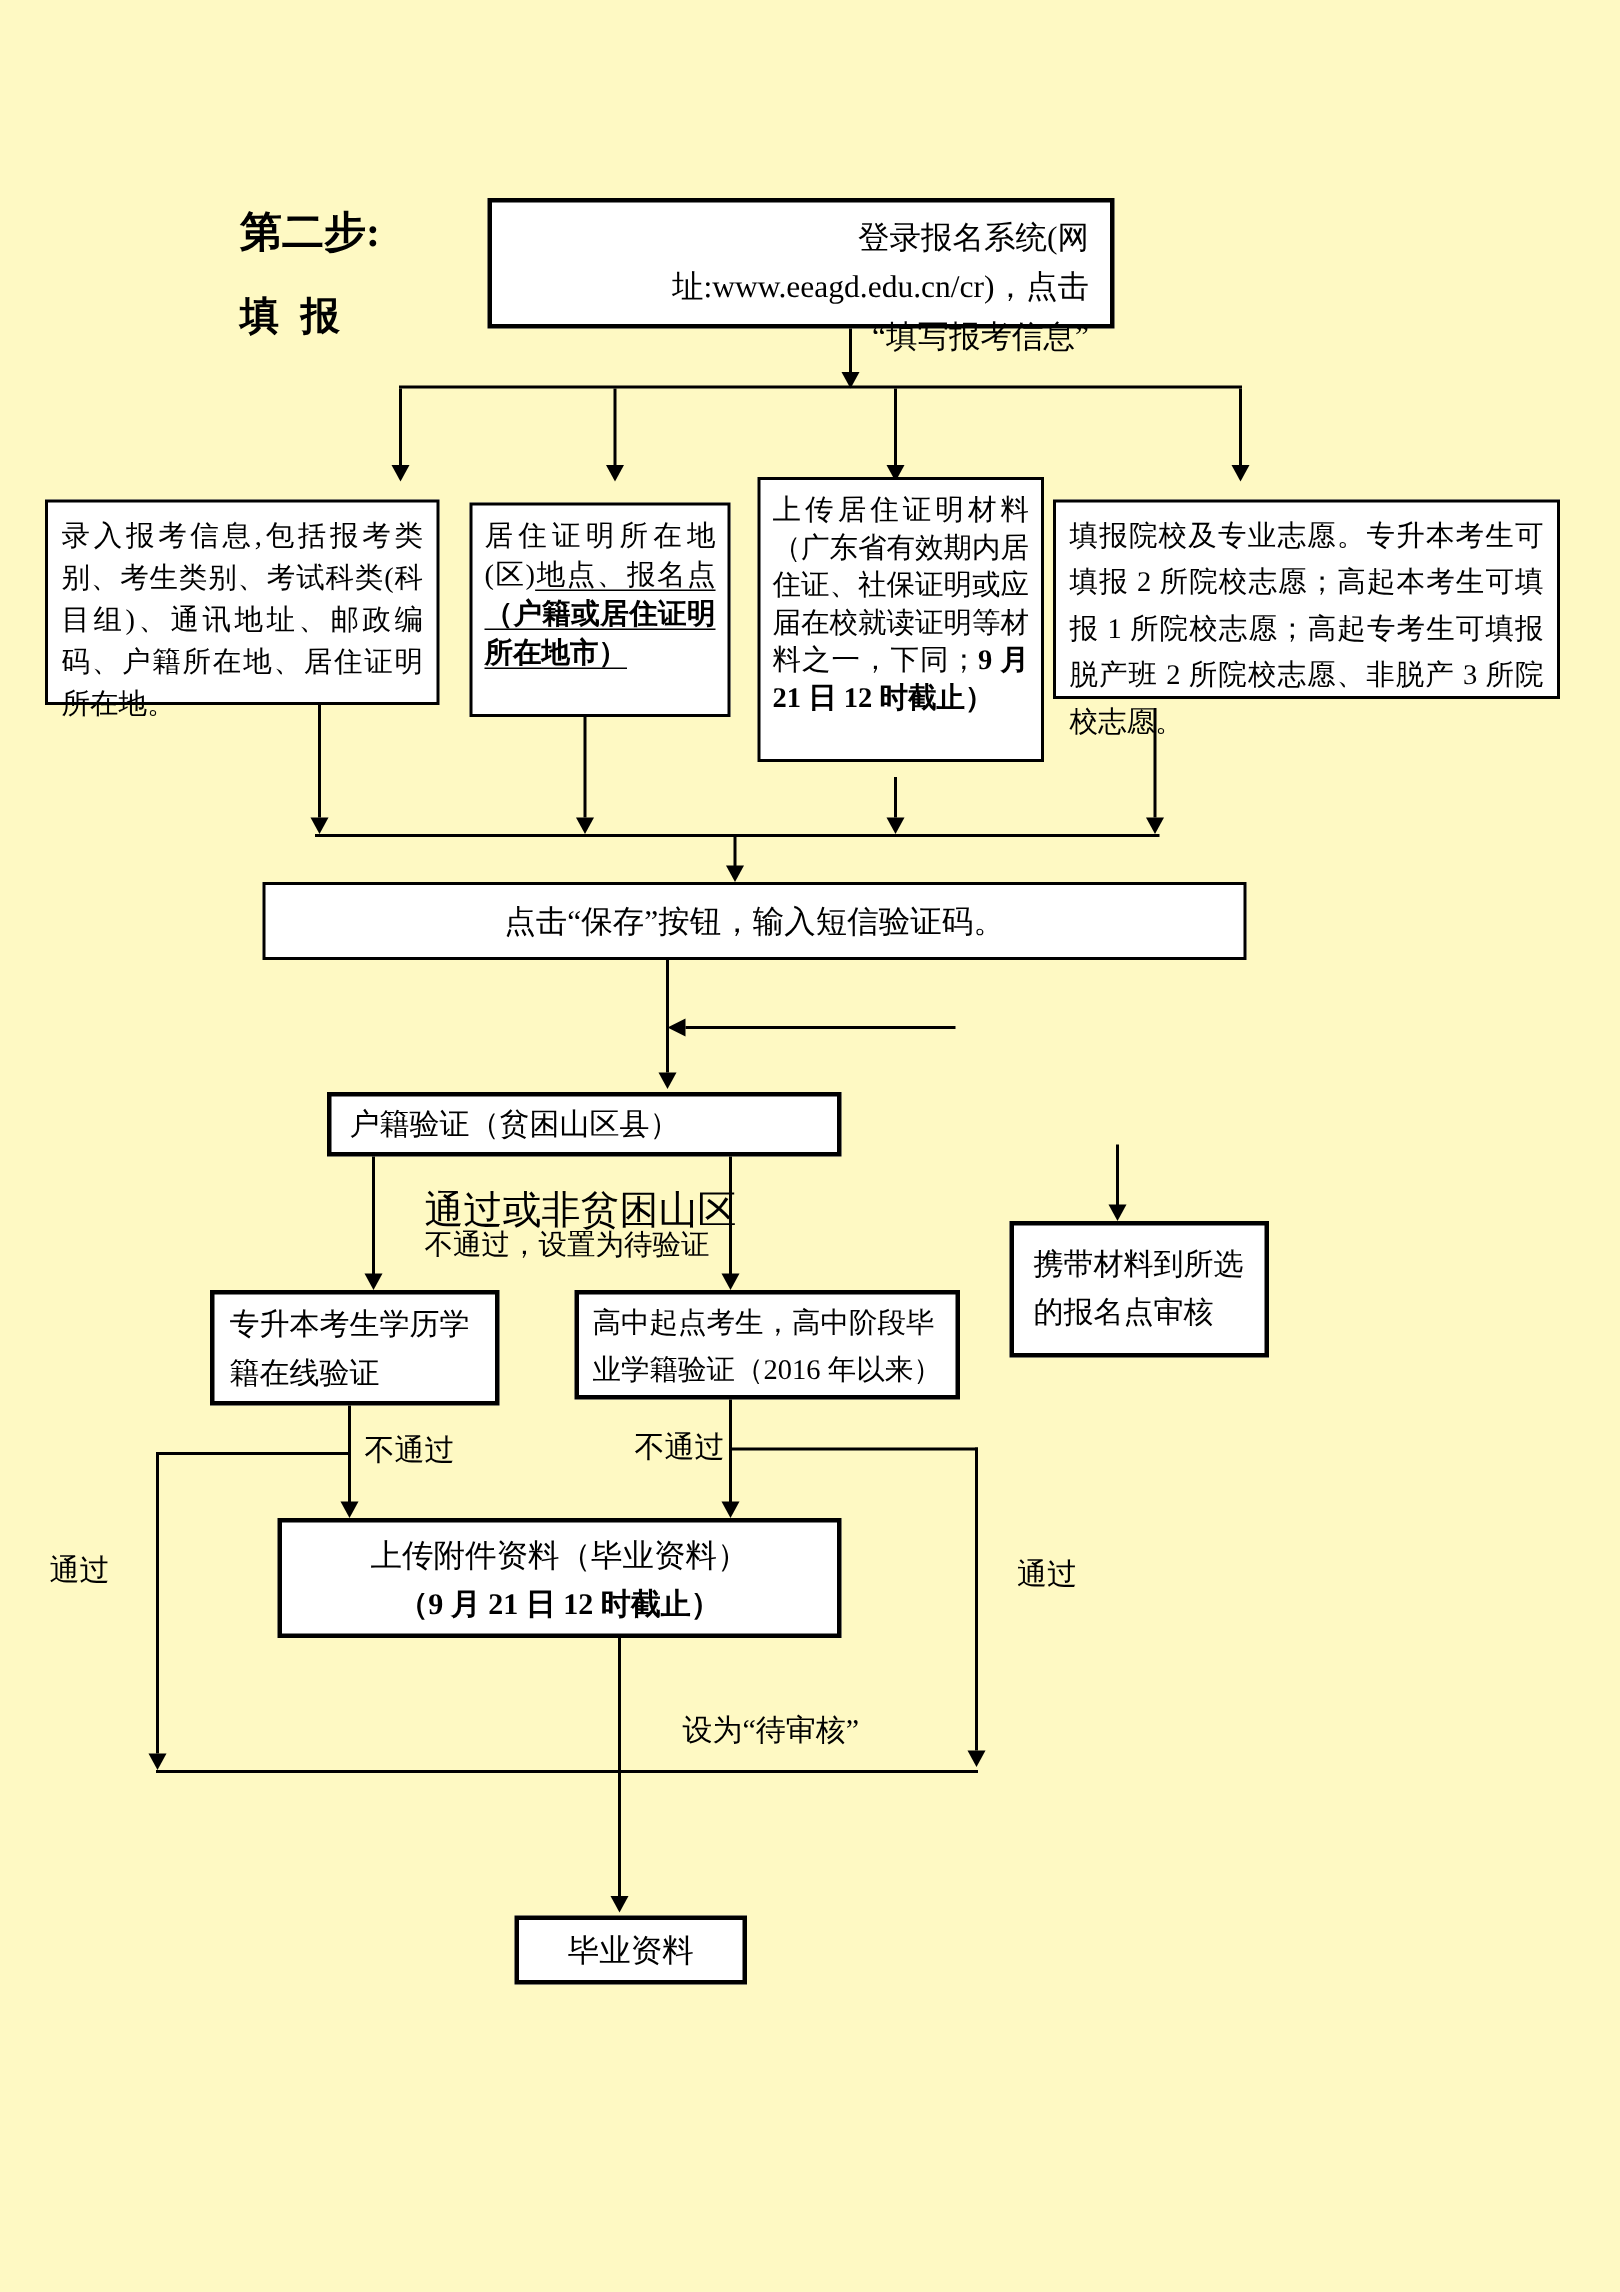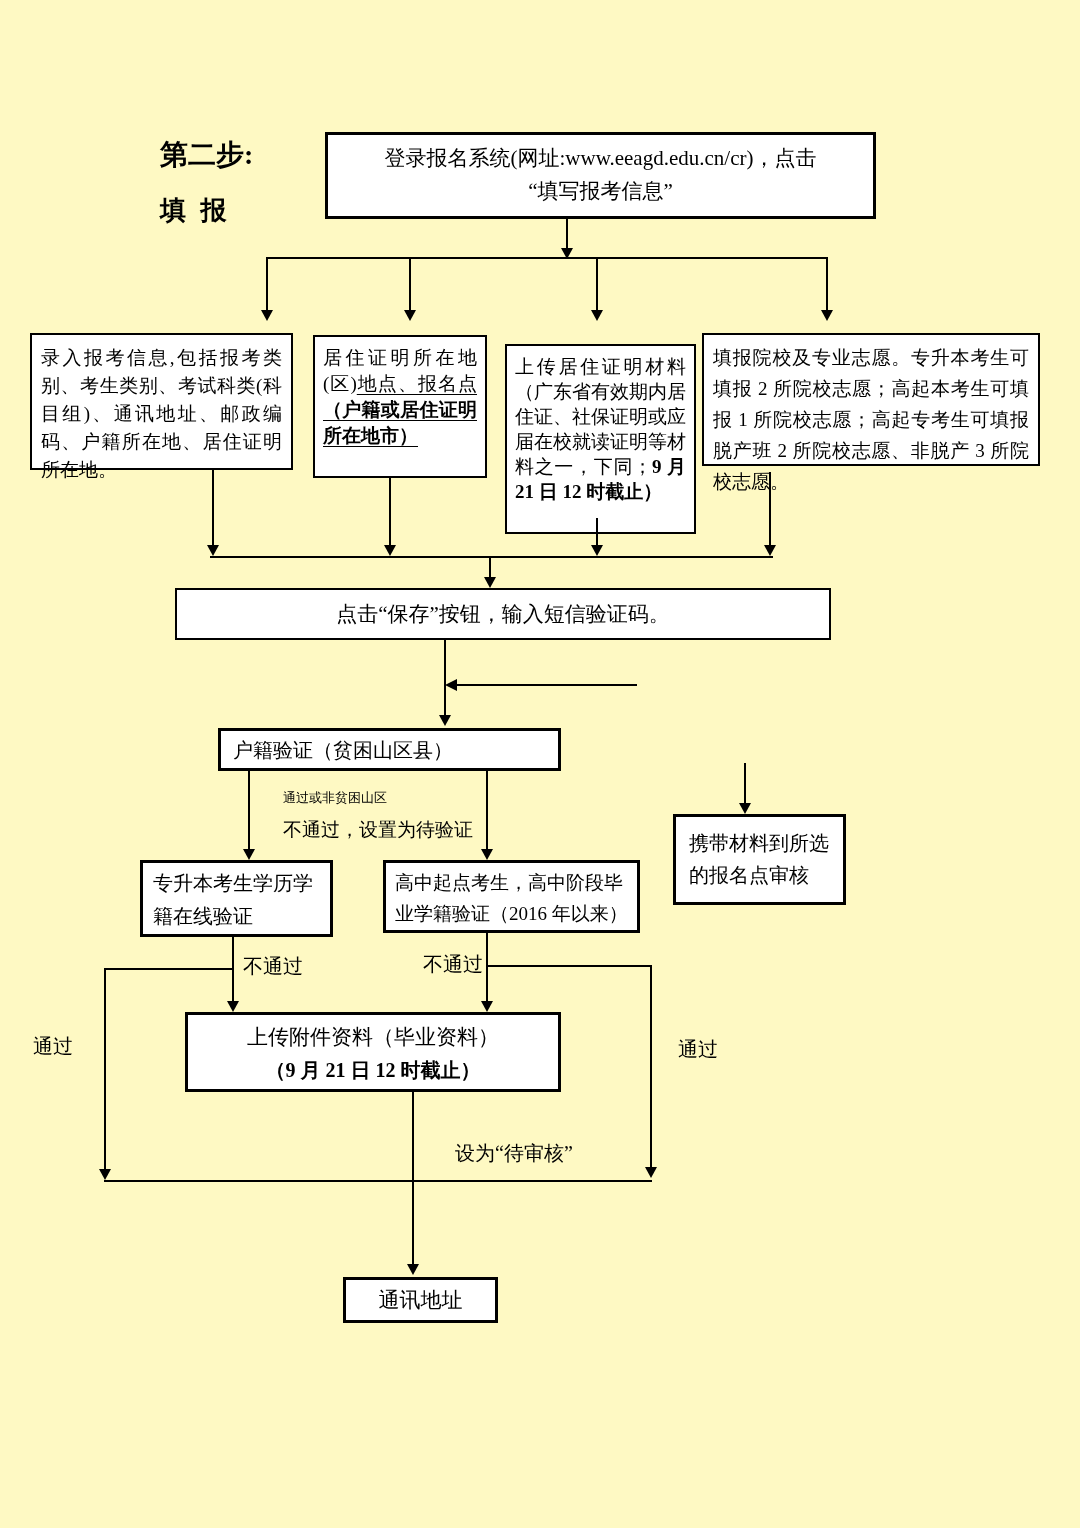--- a/index.html
+++ b/index.html
@@ -21,41 +21,41 @@
   .hdr{position:absolute;font-weight:bold;white-space:nowrap;}
 </style>
 </head>
 <body>
 
 <div id="page">
 
   <div class="hdr" style="left:160px;top:136px;font-size:28px;">第二步:</div>
   <div class="hdr" style="left:160px;top:193px;font-size:26px;letter-spacing:4px;">填 报</div>
 
-  <div class="bx thick preline" style="left:325px;top:132px;width:551px;height:87px;font-size:21px;line-height:33px;padding:7px 14px;text-align:center;">登录报名系统(网址:www.eeagd.edu.cn/cr)，点击
+  <div class="bx thick preline" style="left:325px;top:132px;width:418px;height:87px;font-size:21px;line-height:33px;padding:7px 14px;text-align:right;">登录报名系统(网址:www.eeagd.edu.cn/cr)，点击
 “填写报考信息”</div>
 
   <i class="ln" style="left:566px;top:219px;width:2px;height:31px;"></i>
   <i class="ah-d" style="left:561px;top:248px;"></i>
   <i class="ln" style="left:266px;top:257px;width:562px;height:2px;"></i>
 
   <i class="ln" style="left:266px;top:259px;width:2px;height:51px;"></i>
   <i class="ah-d" style="left:261px;top:310px;"></i>
   <i class="ln" style="left:409px;top:259px;width:2px;height:51px;"></i>
   <i class="ah-d" style="left:404px;top:310px;"></i>
   <i class="ln" style="left:596px;top:259px;width:2px;height:51px;"></i>
   <i class="ah-d" style="left:591px;top:310px;"></i>
   <i class="ln" style="left:826px;top:259px;width:2px;height:51px;"></i>
   <i class="ah-d" style="left:821px;top:310px;"></i>
 
   <div class="bx" style="left:30px;top:333px;width:263px;height:137px;padding:9px 9px;line-height:28px;">录入报考信息,包括报考类别、考生类别、考试科类(科目组)、通讯地址、邮政编码、户籍所在地、居住证明所在地。</div>
 
   <div class="bx" style="left:313px;top:335px;width:174px;height:143px;padding:8px 8px;line-height:26px;"><span>居住证明所在地(区)</span><span class="u">地点、报名点</span><span class="u b">（户籍或居住证明所在地市）</span></div>
 
-  <div class="bx" style="left:505px;top:344px;width:191px;height:190px;padding:8px 8px;line-height:25px;"><span>上传居住证明材料（广东省有效期内居住证、社保证明或应届在校就读证明等材料之一，下同；</span><span class="b">9 月 21 日 12 时截止）</span></div>
+  <div class="bx" style="left:505px;top:318px;width:191px;height:190px;padding:8px 8px;line-height:25px;"><span>上传居住证明材料（广东省有效期内居住证、社保证明或应届在校就读证明等材料之一，下同；</span><span class="b">9 月 21 日 12 时截止）</span></div>
 
   <div class="bx" style="left:702px;top:333px;width:338px;height:133px;padding:7px 9px;line-height:31px;">填报院校及专业志愿。专升本考生可填报 2 所院校志愿；高起本考生可填报 1 所院校志愿；高起专考生可填报脱产班 2 所院校志愿、非脱产 3 所院校志愿。</div>
 
   <i class="ln" style="left:212px;top:470px;width:2px;height:75px;"></i>
   <i class="ah-d" style="left:207px;top:545px;"></i>
   <i class="ln" style="left:389px;top:478px;width:2px;height:67px;"></i>
   <i class="ah-d" style="left:384px;top:545px;"></i>
   <i class="ln" style="left:596px;top:518px;width:2px;height:27px;"></i>
   <i class="ah-d" style="left:591px;top:545px;"></i>
   <i class="ln" style="left:769px;top:472px;width:2px;height:73px;"></i>
@@ -76,21 +76,21 @@
   <i class="ah-d" style="left:739px;top:803px;"></i>
   <div class="bx thick preline" style="left:673px;top:814px;width:173px;height:91px;font-size:20px;line-height:32px;padding:10px 13px;text-align:left;">携带材料到所选
 的报名点审核</div>
 
   <div class="bx thick" style="left:218px;top:728px;width:343px;height:43px;font-size:20px;display:flex;align-items:center;padding:0 0 0 12px;text-align:left;">户籍验证（贫困山区县）</div>
 
   <i class="ln" style="left:248px;top:771px;width:2px;height:79px;"></i>
   <i class="ah-d" style="left:243px;top:849px;"></i>
   <i class="ln" style="left:486px;top:771px;width:2px;height:79px;"></i>
   <i class="ah-d" style="left:481px;top:849px;"></i>
-  <div class="lbl" style="left:283px;top:789px;font-size:13px;">通过或非贫困山区</div>
+  <div class="lbl" style="left:283px;top:789px;font-size:26px;">通过或非贫困山区</div>
   <div class="lbl" style="left:283px;top:817px;font-size:19px;">不通过，设置为待验证</div>
 
   <div class="bx thick" style="left:140px;top:860px;width:193px;height:77px;font-size:20px;line-height:33px;padding:4px 10px;text-align:left;">专升本考生学历学籍在线验证</div>
   <div class="bx thick" style="left:383px;top:860px;width:257px;height:73px;line-height:31px;padding:4px 9px;text-align:left;">高中起点考生，高中阶段毕业学籍验证（2016 年以来）</div>
 
   <i class="ln" style="left:232px;top:937px;width:2px;height:65px;"></i>
   <i class="ah-d" style="left:227px;top:1001px;"></i>
   <div class="lbl" style="left:243px;top:953px;">不通过</div>
   <i class="ln" style="left:104px;top:968px;width:129px;height:2px;"></i>
   <i class="ln" style="left:104px;top:968px;width:2px;height:201px;"></i>
@@ -108,16 +108,16 @@
   <div class="bx thick" style="left:185px;top:1012px;width:376px;height:80px;text-align:center;padding:5px 0;">
     <div style="font-size:21px;line-height:34px;">上传附件资料（毕业资料）</div>
     <div class="b" style="font-size:20px;line-height:32px;">（9 月 21 日 12 时截止）</div>
   </div>
 
   <i class="ln" style="left:412px;top:1092px;width:2px;height:173px;"></i>
   <i class="ah-d" style="left:407px;top:1264px;"></i>
   <i class="ln" style="left:104px;top:1180px;width:548px;height:2px;"></i>
   <div class="lbl" style="left:455px;top:1140px;">设为“待审核”</div>
 
-  <div class="bx thick ctr" style="left:343px;top:1277px;width:155px;height:46px;font-size:21px;">通讯地址</div>
+  <div class="bx thick ctr" style="left:343px;top:1277px;width:155px;height:46px;font-size:21px;">毕业资料</div>
 
 
 </div>
 
 </body></html>

